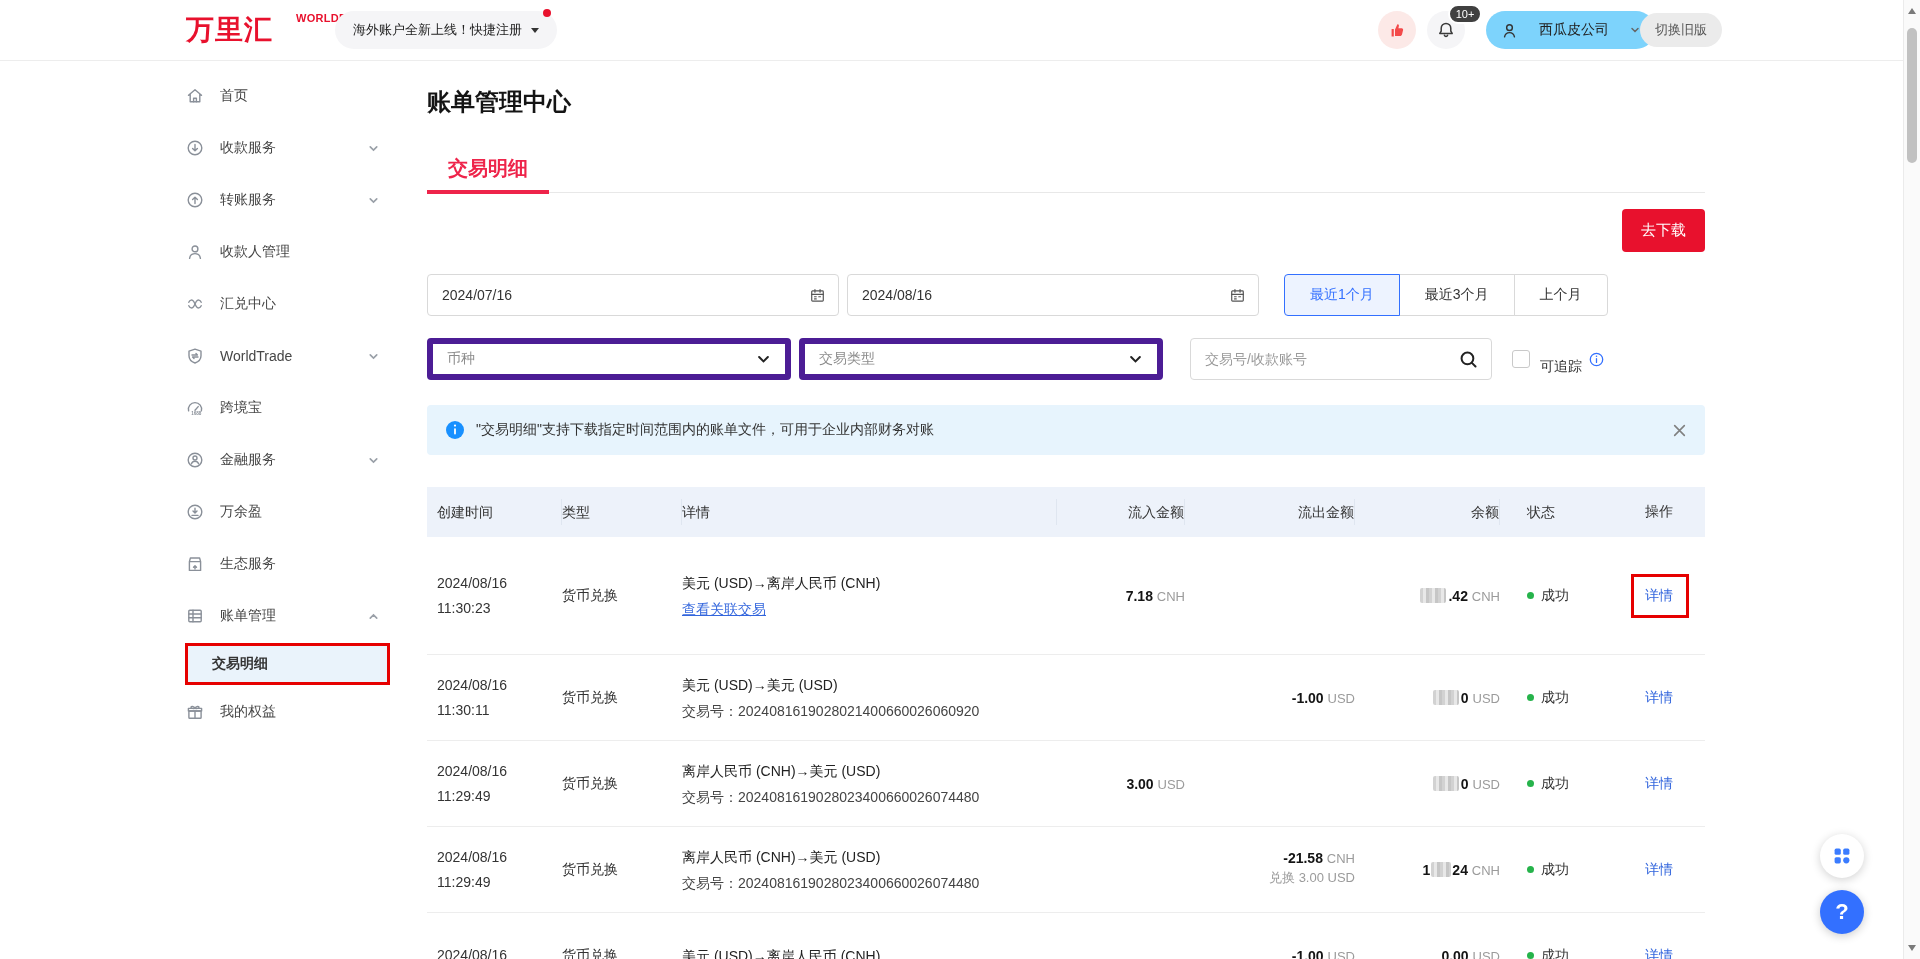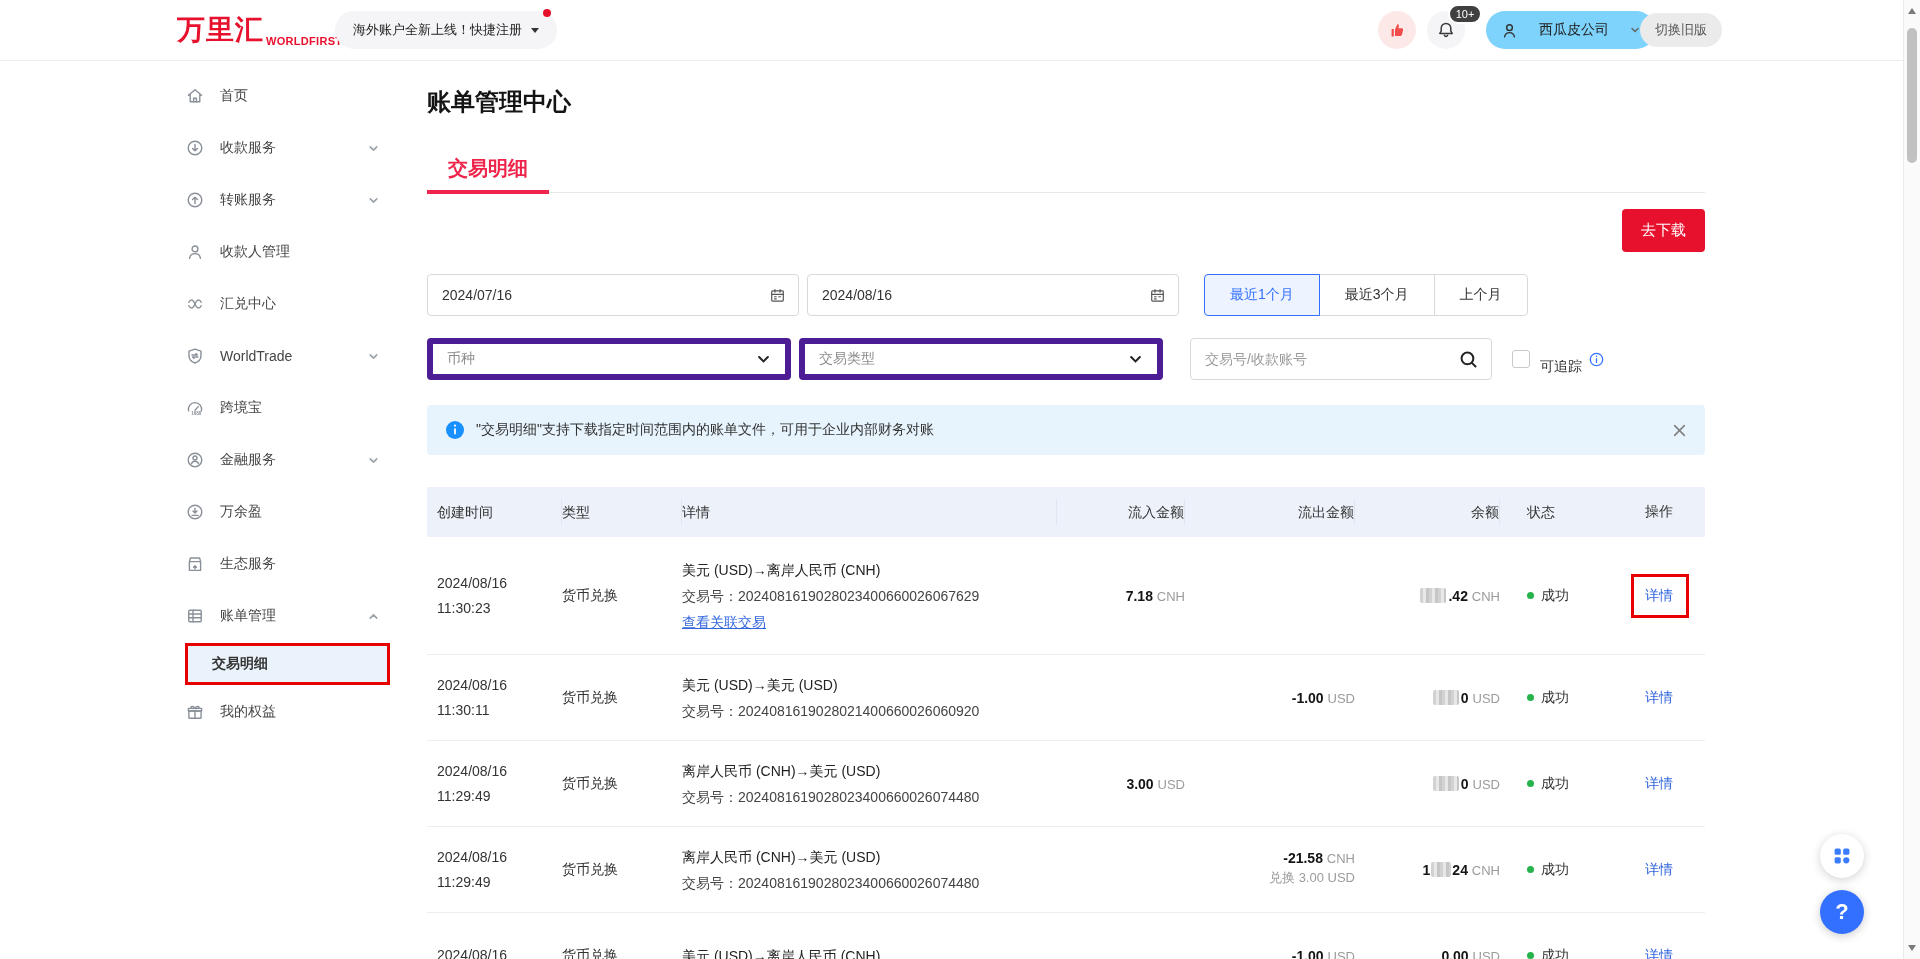--- a/index.html
+++ b/index.html
@@ -2,21 +2,21 @@
 <html><head>
 <meta charset="utf-8">
 <style>
   *{margin:0;padding:0;box-sizing:border-box}
   html,body{background:#fff}
   body{font-family:"Liberation Sans","DejaVu Sans",sans-serif;color:#333}
   .page{position:relative;width:1920px;height:959px;background:#fff;overflow:hidden}
 
   
   .hdr{position:absolute;top:0;left:0;right:0;height:61px;background:#fff;border-bottom:1px solid #ededed;z-index:5}
-  .logo{position:absolute;left:177px;top:13px;display:flex;align-items:flex-end;gap:2px}
+  .logo{position:absolute;left:186px;top:13px;display:flex;align-items:flex-start;gap:23px}
   .logo-cn{font-size:28px;font-weight:700;color:#e8112d;letter-spacing:1px;line-height:34px}
   .logo-en{display:flex;flex-direction:row;font-size:11px;font-weight:800;color:#e8112d;line-height:11px;letter-spacing:.3px}
   .announce{position:absolute;left:335px;top:11px;height:38px;background:#f5f5f7;border-radius:19px;display:flex;align-items:center;padding:0 18px;font-size:13px;color:#222;gap:9px;cursor:pointer}
   .caret-down{width:0;height:0;border-left:4.5px solid transparent;border-right:4.5px solid transparent;border-top:5.5px solid #333}
   .reddot{position:absolute;left:543px;top:9px;width:8px;height:8px;border-radius:50%;background:#e8112d}
   .circle-btn{position:absolute;top:11px;width:38px;height:38px;border-radius:50%;display:flex;align-items:center;justify-content:center;cursor:pointer}
   .c-thumb{left:1378px;background:#fcе9e7;background:#fce9e7}
   .c-bell{left:1427px;background:#f5f5f7}
   .badge{position:absolute;left:1448px;top:4px;min-width:34px;height:20px;background:#404040;border:2px solid #fff;border-radius:11px;color:#fff;font-size:11px;font-weight:400;display:flex;align-items:center;justify-content:center;z-index:6}
   .userpill{position:absolute;left:1486px;top:11px;height:38px;background:#7dd3fc;border-radius:19px;display:flex;align-items:center;gap:20px;padding:0 14px;font-size:14px;color:#222;cursor:pointer}
@@ -40,21 +40,21 @@
   
   .main{position:absolute;left:427px;top:0;width:1278px;height:959px}
   .ptitle{position:absolute;top:86px;left:0;font-size:24px;font-weight:700;color:#141414}
   .tabbar{position:absolute;top:150px;left:0;right:0;height:43px;border-bottom:1px solid #e8e8e8}
   .tab{position:relative;display:inline-block;width:122px;height:43px;line-height:36px;text-align:center;font-size:20px;font-weight:700;color:#ee244a;cursor:pointer}
   .tab::after{content:"";position:absolute;left:0;right:0;bottom:-1px;height:4px;background:#ee244a}
   .dlbtn{position:absolute;top:209px;right:0;width:83px;height:43px;background:#e8112d;border:none;border-radius:4px;color:#fff;font-size:15px;font-family:inherit;cursor:pointer}
 
   .frow1{position:absolute;top:274px;left:0;display:flex;align-items:center}
   .frow2{position:absolute;top:338px;left:0;display:flex;align-items:center}
-  .dinp{width:372px;height:42px;border:1px solid #d9d9d9;border-radius:4px;display:flex;align-items:center;padding:0 12px 0 14px;gap:16px;background:#fff}
+  .dinp{width:412px;height:42px;border:1px solid #d9d9d9;border-radius:4px;display:flex;align-items:center;padding:0 12px 0 14px;gap:16px;background:#fff}
   .dinp input{flex:1;border:none;outline:none;font-size:14px;color:#333;font-family:inherit;background:transparent}
   .gap8{width:8px}.gap25{width:25px}.gap27{width:27px}.gap20{width:20px}
   .presets{display:flex}
   .pbtn{height:42px;padding:0 25px;border:1px solid #d9d9d9;background:#fff;font-size:14px;color:#333;font-family:inherit;display:flex;align-items:center;cursor:pointer}
   .pbtn+.pbtn{margin-left:-1px}
   .pbtn.first{border-radius:4px 0 0 4px}
   .pbtn.last{border-radius:0 4px 4px 0}
   .pbtn.active{background:#edf3ff;border-color:#3370ff;color:#3370ff;z-index:1}
   .sel{width:364px;height:42px;border:6px solid #4c1d95;border-radius:4px;display:flex;align-items:center;justify-content:space-between;padding:0 14px;font-size:14px;color:#8c8c8c;background:#fff;cursor:pointer}
   .sel .ic{color:#222}
@@ -363,21 +363,20 @@
       </div>
 
       <div class="trow" style="height:118px">
         <div class="c1 dt">
           <div>2024/08/16</div>
           <div>11:30:23</div>
         </div>
         <div class="c2">货币兑换</div>
         <div class="c3 det">
           <div class="t1">美元 (USD)→离岸人民币 (CNH)</div>
-          <div class="t2"><span>交易号：</span><span>2024081619028023400660026067629</span></div>
           <div><span class="link">查看关联交易</span></div>
         </div>
         <div class="c4"><span class="num">7.18</span> <span class="ccy">CNH</span></div>
         <div class="c5"></div>
         <div class="c6"><span class="mask"></span><span class="num">.42</span> <span class="ccy">CNH</span></div>
         <div class="c7">
             <span class="dot"></span>
             <span>成功</span>
           </div>
         <div class="c8"><span class="alink">详情</span></div>

